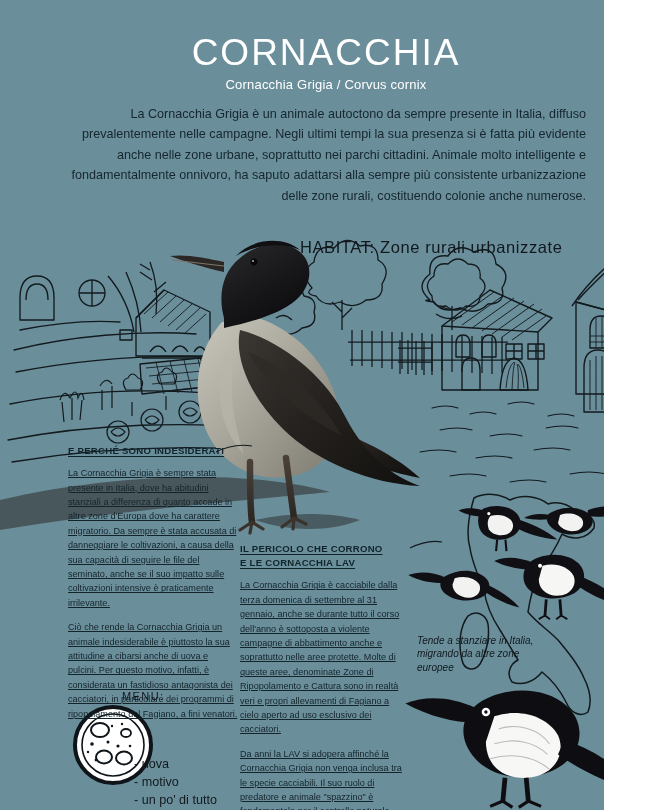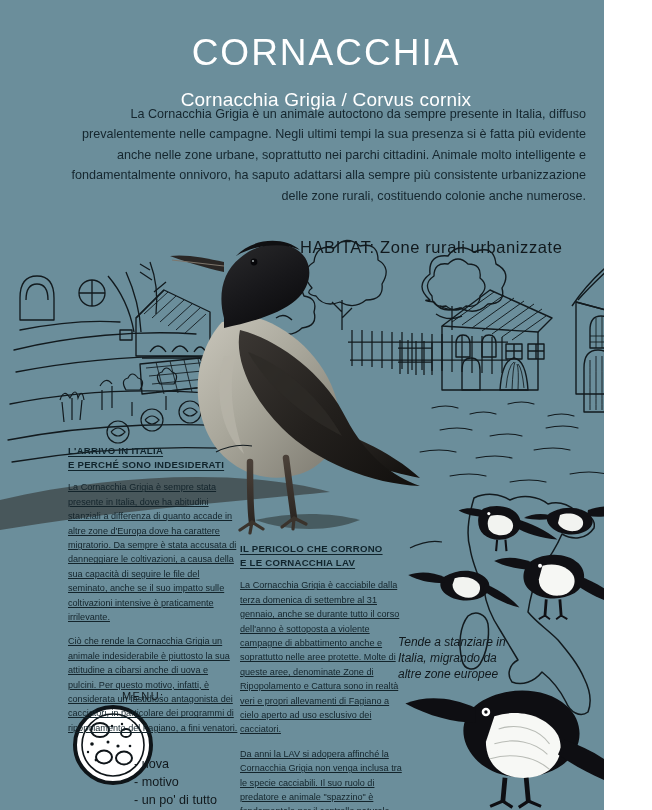--- a/index.html
+++ b/index.html
@@ -29,23 +29,23 @@
   .title {
     font-family: "Liberation Sans", sans-serif;
     font-weight: 300;
     font-size: 37px;
     letter-spacing: 2.0px;
     color: #ffffff;
     line-height: 1.05;
   }
   .subtitle {
     font-family: "Liberation Sans", sans-serif;
-    font-size: 19px;
+    font-size: 13px;
     color: #ffffff;
-    margin-top: 16px;
+    margin-top: 4px;
     letter-spacing: 0.2px;
   }
   .intro {
     position: absolute;
     top: 104px;
     left: 66px;
     width: 520px;
     text-align: right;
     font-size: 12.6px;
     line-height: 1.62;
@@ -88,23 +88,23 @@
     position: absolute;
     top: 756px;
     left: 134px;
     font-size: 12.6px;
     line-height: 1.42;
     z-index: 45;
   }
   .migr-note {
     position: absolute;
     top: 634px;
-    left: 398px;
+    left: 417px;
     width: 125px;
-    font-size: 12px;
+    font-size: 10px;
     line-height: 1.34;
     font-style: italic;
     z-index: 45;
   }
 
   
   .col {
     position: absolute;
     z-index: 45;
   }
@@ -456,21 +456,20 @@
 
   <div class="intro">La Cornacchia Grigia è un animale autoctono da sempre presente in Italia, diffuso prevalentemente nelle campagne. Negli ultimi tempi la sua presenza si è fatta più evidente anche nelle zone urbane, soprattutto nei parchi cittadini. Animale molto intelligente e fondamentalmente onnivoro, ha saputo adattarsi alla sempre più consistente urbanizzazione delle zone rurali, costituendo colonie anche numerose.</div>
 
   <div class="hand habitat">
     <span>HABITAT:</span>
     <span>Zone rurali urbanizzate</span>
   </div>
 
   <div class="col" id="col-left">
     <div class="col-head">
-      <span>L'ARRIVO IN ITALIA</span>
       <span>E PERCHÉ SONO INDESIDERATI</span>
     </div>
     <div class="col-body">
       <p>La Cornacchia Grigia è sempre stata presente in Italia, dove ha abitudini stanziali a differenza di quanto accade in altre zone d'Europa dove ha carattere migratorio. Da sempre è stata accusata di danneggiare le coltivazioni, a causa della sua capacità di seguire le file del seminato, anche se il suo impatto sulle coltivazioni intensive è praticamente irrilevante.</p>
       <p>Ciò che rende la Cornacchia Grigia un animale indesiderabile è piuttosto la sua attitudine a cibarsi anche di uova e pulcini. Per questo motivo, infatti, è considerata un fastidioso antagonista dei cacciatori, in particolare dei programmi di ripopolamento del Fagiano, a fini venatori.</p>
     </div>
   </div>
 
   <div class="col" id="col-right">
     <div class="col-head">

